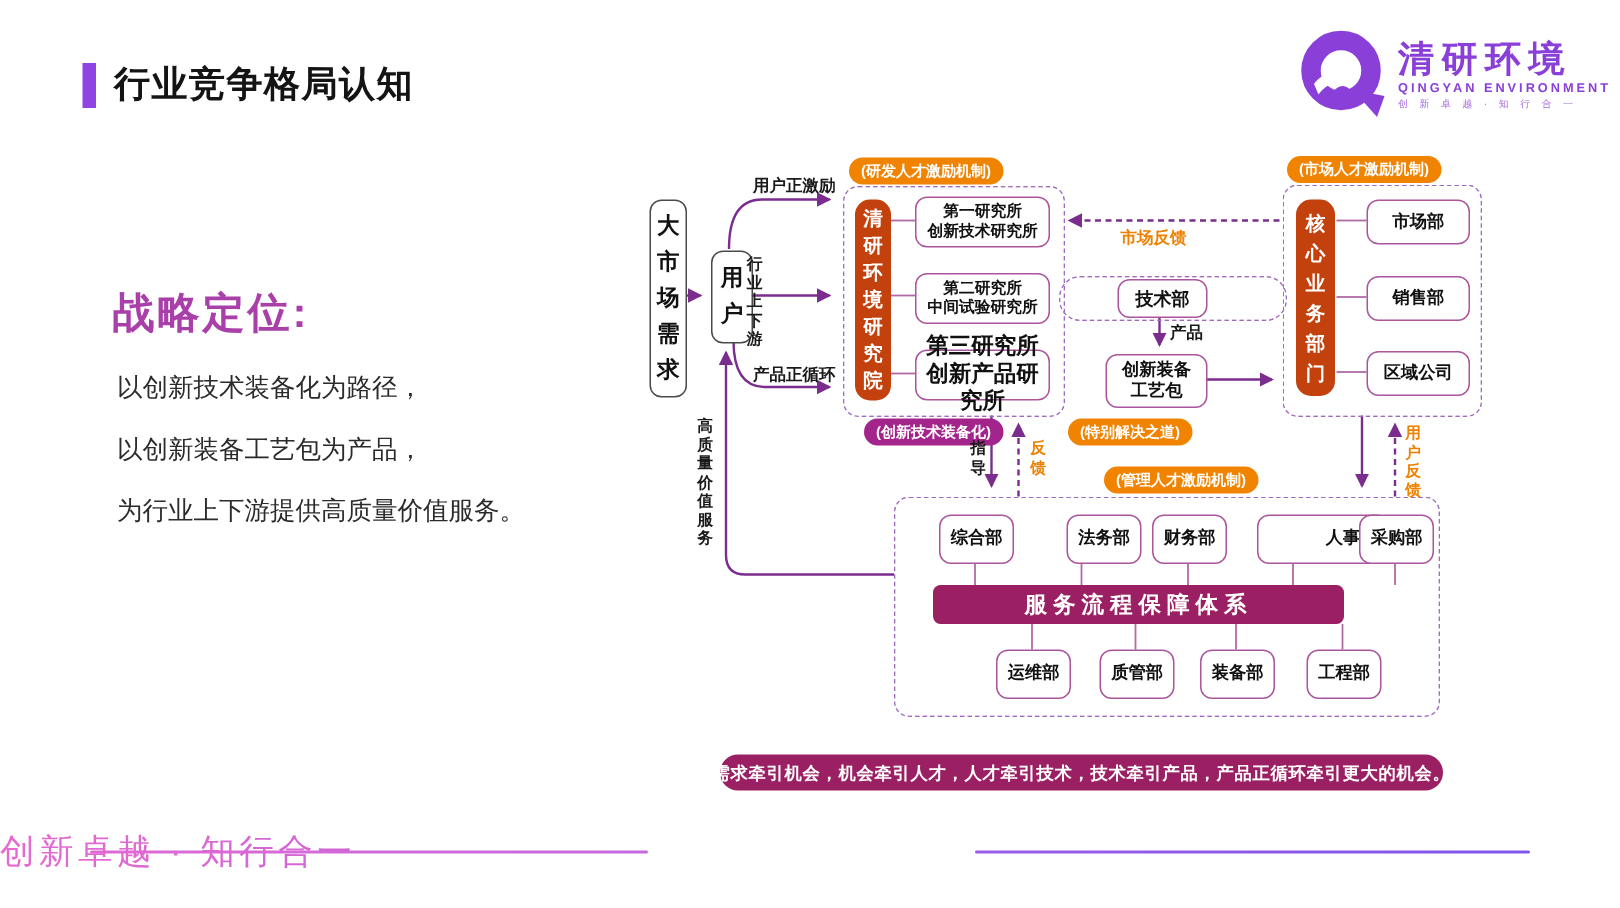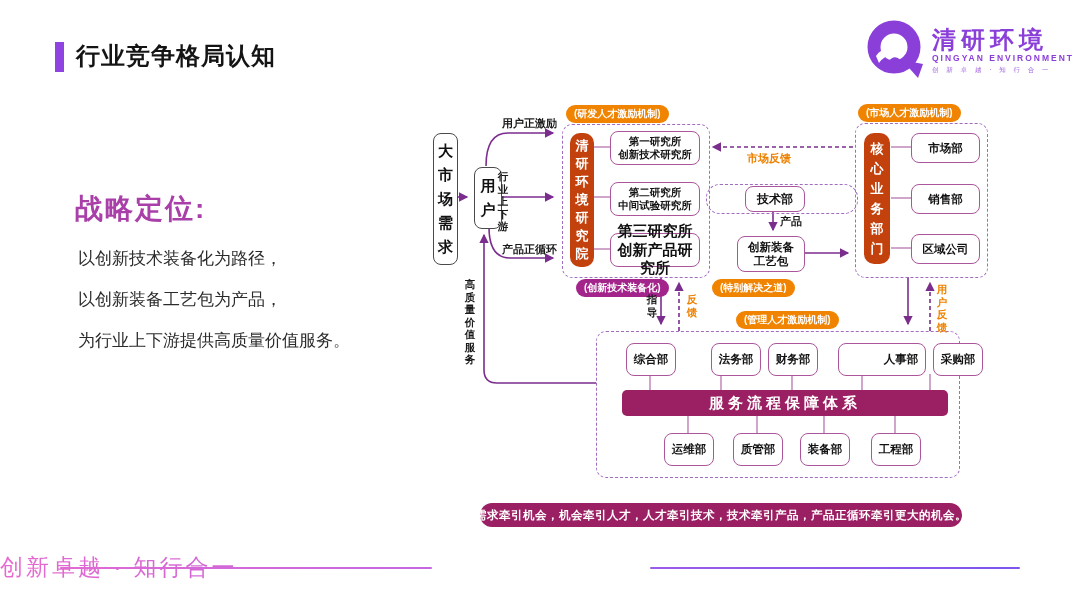--- a/index.html
+++ b/index.html
@@ -30,21 +30,21 @@
   .vtext{width:1em;word-break:break-all;text-align:center;}
   .dashed-box{position:absolute;border:1.5px dashed #A06CC0;border-radius:10px;z-index:1;}
   .tag{position:absolute;color:#fff;font-size:10px;font-weight:bold;padding:2px 8px;
        border-radius:10px;z-index:3;white-space:nowrap;}
   .tag-orange{background:#F08300;}
   .tag-magenta{background:#A3258C;}
   .lbl{position:absolute;font-size:11px;font-weight:bold;color:#1A1A1A;z-index:3;white-space:nowrap;}
   .vlbl{position:absolute;width:12px;word-break:break-all;line-height:12.5px;font-size:10.5px;
         font-weight:bold;color:#1A1A1A;text-align:center;z-index:3;}
   .orange-text{color:#EE8200;}
-  .bar{left:622px;top:390px;width:326px;height:26px;background:#9B1F63;border-radius:5px;
+  .bar{left:622px;top:390px;width:274px;height:26px;background:#9B1F63;border-radius:5px;
        display:flex;align-items:center;justify-content:center;color:#fff;font-weight:bold;
        font-size:15px;letter-spacing:4px;z-index:2;}
   .banner{left:480px;top:503px;width:482px;height:24px;background:#9B1F63;border-radius:12px;
        display:flex;align-items:center;justify-content:center;color:#fff;font-weight:bold;
        font-size:11.5px;letter-spacing:0.5px;white-space:nowrap;z-index:2;}
   .footer-line{position:absolute;top:567px;height:2px;border-radius:1px;}
   .footer-line.left{left:60px;width:372px;background:linear-gradient(90deg,#E06AD4,#C468E0);}
   .footer-line.right{left:650px;width:370px;background:linear-gradient(90deg,#9A5CE8,#7F55EC);}
   .footer-slogan{left:0;right:0;top:552px;font-size:23px;letter-spacing:3px;
        background:linear-gradient(90deg,#E76AD0,#7D57E8);-webkit-background-clip:text;
@@ -187,21 +187,21 @@
 </div>
 <div class="node" style="left:663px;top:343px;width:48px;height:31px;margin-left:48px;">
   <span>法务部</span>
 </div>
 <div class="node" style="left:768px;top:343px;width:48px;height:31px;">
   <span>财务部</span>
 </div>
 <div class="node" style="left:838px;top:343px;width:48px;height:31px;padding-left:38px;">
   <span>人事部</span>
 </div>
-<div class="node" style="left:906px;top:343px;width:48px;height:31px;margin-left:27px;">
+<div class="node" style="left:906px;top:343px;width:48px;height:31px;">
   <span>采购部</span>
 </div>
 
 <div class="abs bar">服务流程保障体系</div>
 
 <div class="node" style="left:664px;top:433px;width:48px;height:31px;">
   <span>运维部</span>
 </div>
 <div class="node" style="left:733px;top:433px;width:48px;height:31px;">
   <span>质管部</span>

